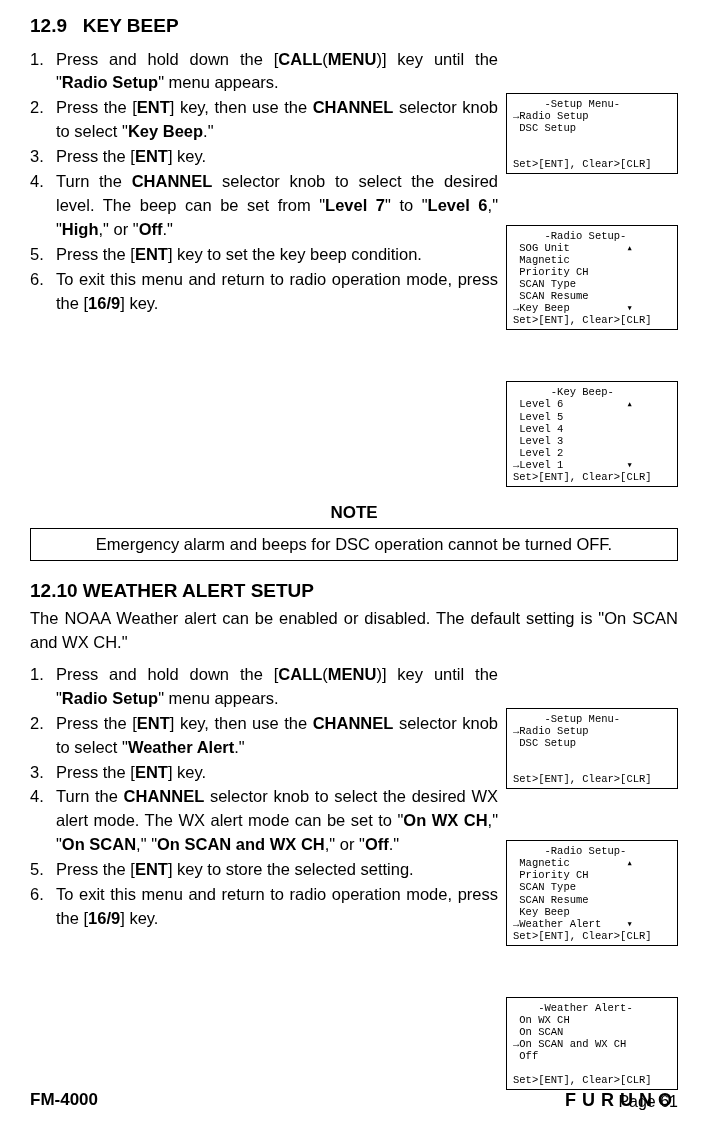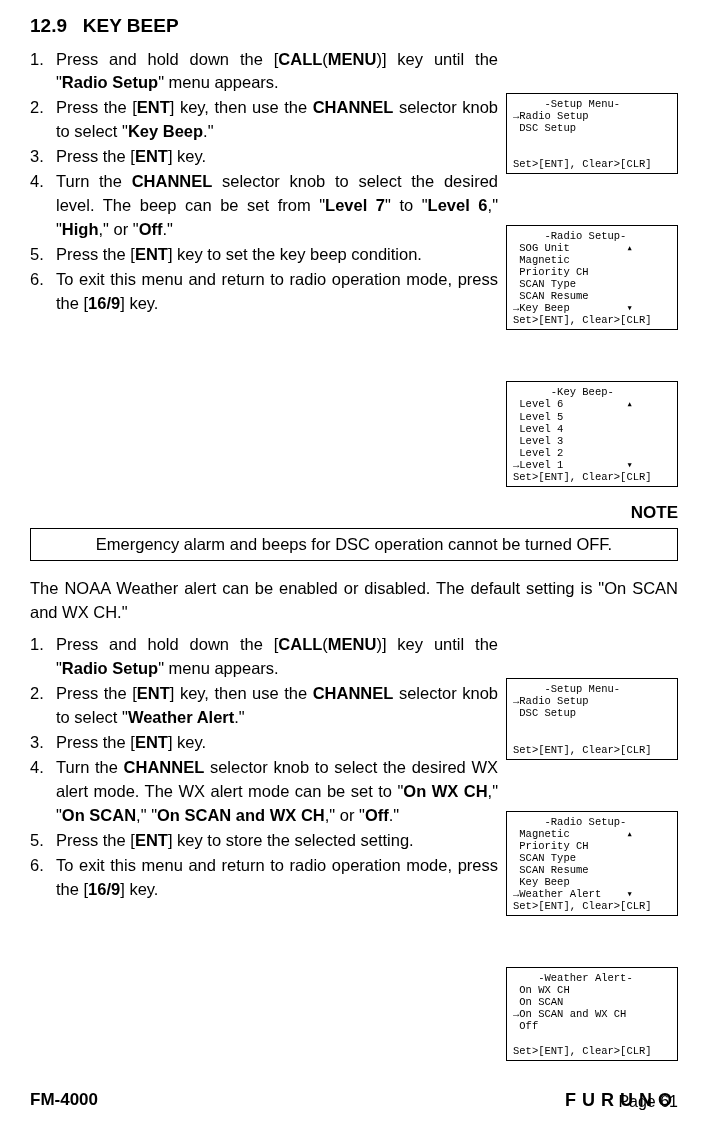--- a/index.html
+++ b/index.html
@@ -54,21 +54,21 @@
       margin-bottom: 1px;
     }
     ol li .num {
       flex: 0 0 26px;
     }
     ol li .txt {
       flex: 1;
       text-align: justify;
     }
     .note-title {
-      text-align: right;
+      text-align: center;
       font-weight: bold;
       margin-top: 14px;
       font-size: 17px;
     }
     .note-box {
       border: 1.5px solid #000;
       padding: 4px 8px;
       text-align: center;
       margin-top: 2px;
     }
@@ -153,20 +153,23 @@
 →Level 1          ▾
 Set&gt;[ENT], Clear&gt;[CLR]</div>
     </div>
   </div>
 </div>
 
 <div class="note-title">NOTE</div>
 <div class="note-box">Emergency alarm and beeps for DSC operation cannot be turned OFF.</div>
 
 <div class="section2">
+  <div class="section-title">
+    <span>12.10</span>&nbsp;<span>WEATHER ALERT SETUP</span>
+  </div>
   <div class="section-intro">The NOAA Weather alert can be enabled or disabled. The default setting is "On SCAN and WX CH."</div>
 
   <div class="content-row">
     <ol class="left-col">
       <li>
           <span class="num">1.</span>
           <span class="txt">Press and hold down the [<b>CALL</b>(<b>MENU</b>)] key until the "<b>Radio Setup</b>" menu appears.</span>
         </li>
       <li>
           <span class="num">2.</span>

